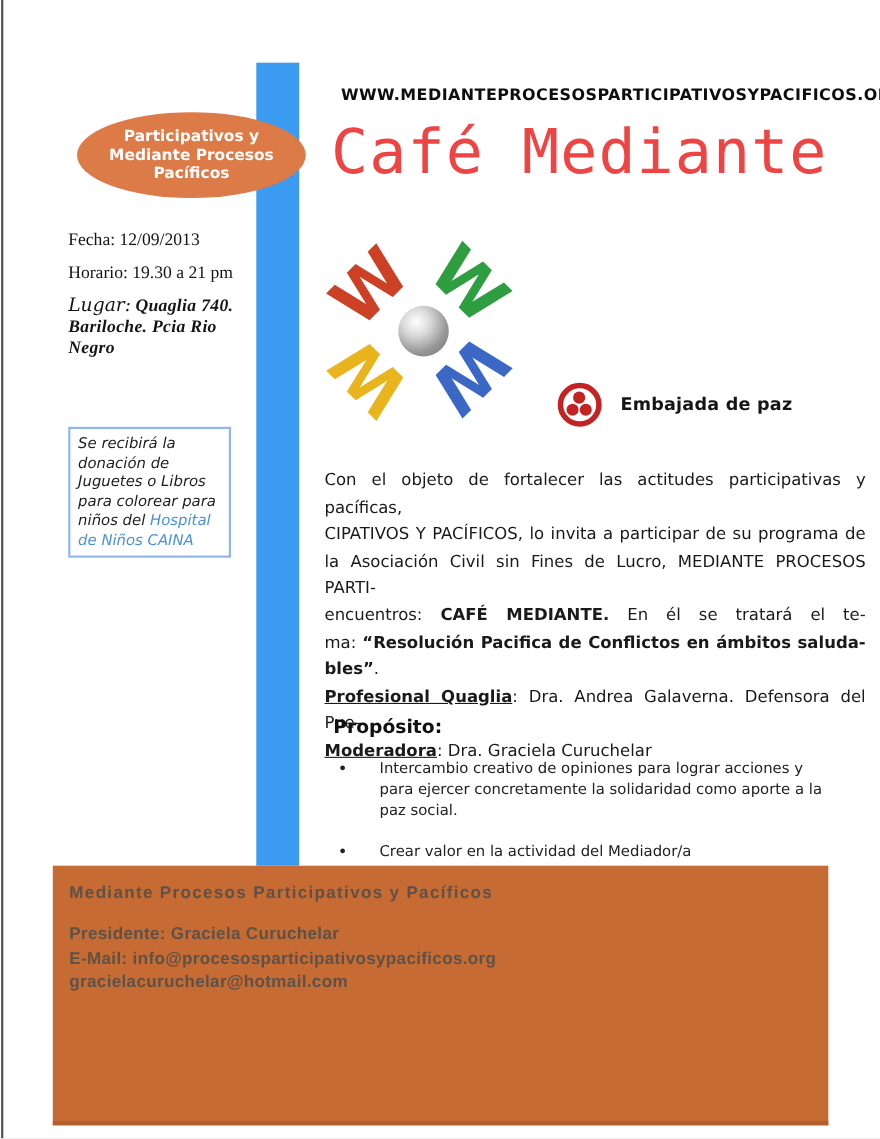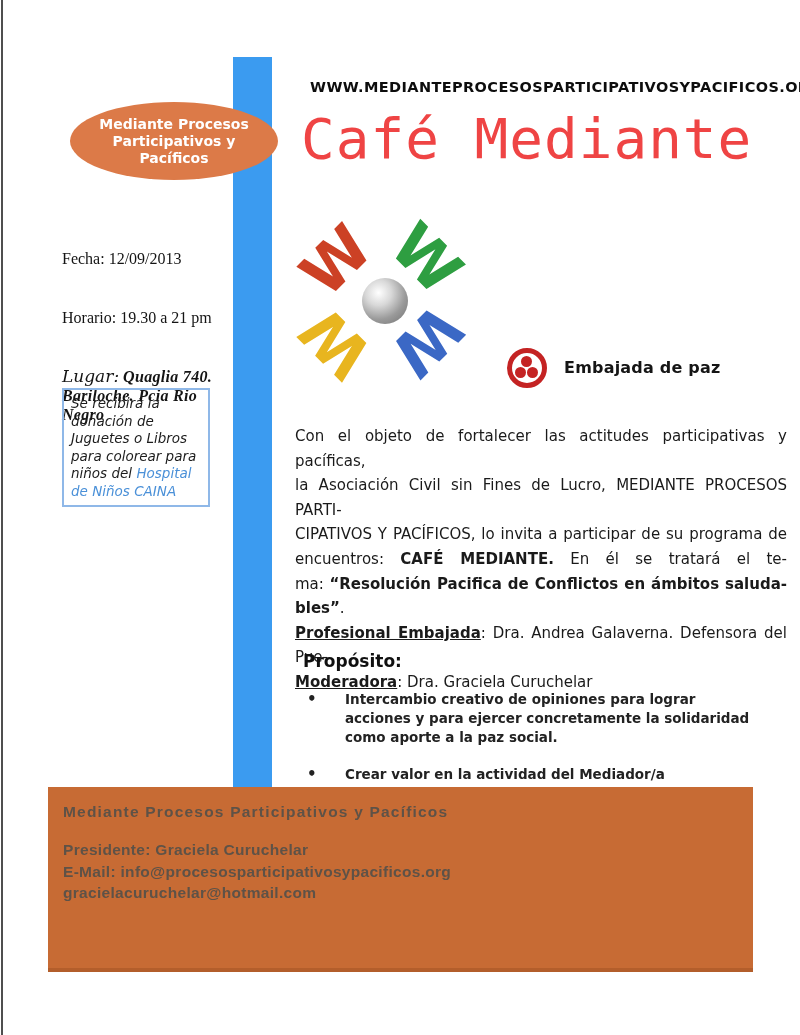--- a/index.html
+++ b/index.html
@@ -23,21 +23,21 @@
     color:#0d0d0d; letter-spacing:0.4px;
   }
   .main-title {
     position:absolute; left:301px; top:106px; margin:0;
     font-family:"DejaVu Sans Mono", monospace; font-weight:normal;
     font-size:56px; color:#ef4444; letter-spacing:1px; white-space:nowrap;
   }
 
   .event-info { position:absolute; left:62px; top:209px; width:180px;
     font-family:"Liberation Serif", serif; font-size:16px; line-height:19px; color:#141414; }
-  .info-row { margin-bottom:11px;margin-top:40px; }
+  .info-row { margin-bottom:11px; }
   .lugar-label { font-family:"DejaVu Serif", serif; font-style:italic; font-size:17px; }
   .lugar-value { font-family:"Liberation Serif", serif; font-weight:bold; font-style:italic; letter-spacing:0.3px; }
 
   .donation {
     position:absolute; left:62px; top:388px; width:148px; box-sizing:border-box;
     border:2px solid #8FB8E8; padding:5px 7px;
     font-size:13.5px; font-style:italic; line-height:17.5px; color:#1c1c1c;
   }
   .donation-link { color:#4A90D8; text-decoration:none; cursor:pointer; }
 
@@ -68,44 +68,44 @@
   .jline { text-align:justify; text-align-last:justify; }
   .jline.last { text-align-last:left; }
   .run-n { font-weight:normal; }
   .run-b { font-weight:bold; }
   .run-bu { font-weight:bold; text-decoration:underline; }
 
   .purpose-heading { position:absolute; left:303px; top:651px; font-size:17px;
     font-weight:bold; color:#101010; }
   .purpose-list { position:absolute; left:305px; top:690px; width:452px; margin:0; padding:0;
     list-style:none; font-size:13.5px; line-height:19px; color:#222222; }
-  .purpose-list li { position:relative; padding-left:40px; margin-bottom:18px;font-weight:bold; }
+  .purpose-list li { position:relative; padding-left:40px; margin-bottom:18px; }
   .purpose-list li::before { content:"•"; position:absolute; left:2px; top:0; font-size:15px; }
 
   .footer {
-    position:absolute; left:48px; top:787px; width:705px; height:185px; box-sizing:border-box;
+    position:absolute; left:48px; top:787px; width:705px; height:236px; box-sizing:border-box;
     background:#C76B34; border-bottom:4px solid #B35E2B;
     color:#5E5247; font-family:"Liberation Sans", sans-serif;
   }
   .footer-title { position:absolute; left:15px; top:16px; font-size:15.5px; font-weight:bold;
     letter-spacing:1.2px; }
   .footer-lines { position:absolute; left:15px; top:52px; font-size:15.5px; font-weight:bold;
     line-height:21.5px; letter-spacing:0.3px; }
 </style>
 </head>
 <body>
 
 <div class="page">
 
   <div class="edge-line"></div>
   <div class="stripe"></div>
 
   <div class="badge">
+      <div class="badge-line">Participativos y</div>
       <div class="badge-line">Mediante Procesos</div>
-      <div class="badge-line">Participativos y</div>
       <div class="badge-line">Pacíficos</div>
     </div>
 
   <div class="url-header">WWW.MEDIANTEPROCESOSPARTICIPATIVOSYPACIFICOS.ORG</div>
   <h1 class="main-title">Café Mediante</h1>
 
   <div class="event-info">
     <div class="info-row">
       <span>Fecha:</span>
       <span>12/09/2013</span>
@@ -136,26 +136,26 @@
   <div class="peace">
     <div class="peace-ring"></div>
     <div class="peace-dot dot-top"></div>
     <div class="peace-dot dot-left"></div>
     <div class="peace-dot dot-right"></div>
   </div>
   <div class="embassy-label">Embajada de paz</div>
 
   <div class="body-text">
       <div class="jline"><span class="run-n">Con el objeto de fortalecer las actitudes participativas y pacíficas,</span></div>
+      <div class="jline"><span class="run-n">CIPATIVOS Y PACÍFICOS, lo invita a participar de su programa de</span></div>
       <div class="jline"><span class="run-n">la Asociación Civil sin Fines de Lucro, MEDIANTE PROCESOS PARTI-</span></div>
-      <div class="jline"><span class="run-n">CIPATIVOS Y PACÍFICOS, lo invita a participar de su programa de</span></div>
       <div class="jline"><span class="run-n">encuentros: </span><span class="run-b">CAFÉ MEDIANTE.</span><span class="run-n"> En él se tratará el te-</span></div>
       <div class="jline"><span class="run-n">ma: </span><span class="run-b">“Resolución Pacifica de Conflictos en ámbitos saluda-</span></div>
       <div class="jline last"><span class="run-b">bles”</span><span class="run-n">.</span></div>
-      <div class="jline"><span class="run-bu">Profesional Embajada</span><span class="run-n">: Dra. Andrea Galaverna. Defensora del Pue-</span></div>
+      <div class="jline"><span class="run-bu">Profesional Quaglia</span><span class="run-n">: Dra. Andrea Galaverna. Defensora del Pue-</span></div>
       <div class="jline last"><span class="run-bu">Moderadora</span><span class="run-n">: Dra. Graciela Curuchelar</span></div>
     </div>
 
   <div class="purpose-heading">Propósito:</div>
   <ul class="purpose-list">
       <li>Intercambio creativo de opiniones para lograr acciones y para ejercer concretamente la solidaridad como aporte a la paz social.</li>
       <li>Crear valor en la actividad del Mediador/a</li>
     </ul>
 
   <div class="footer">

